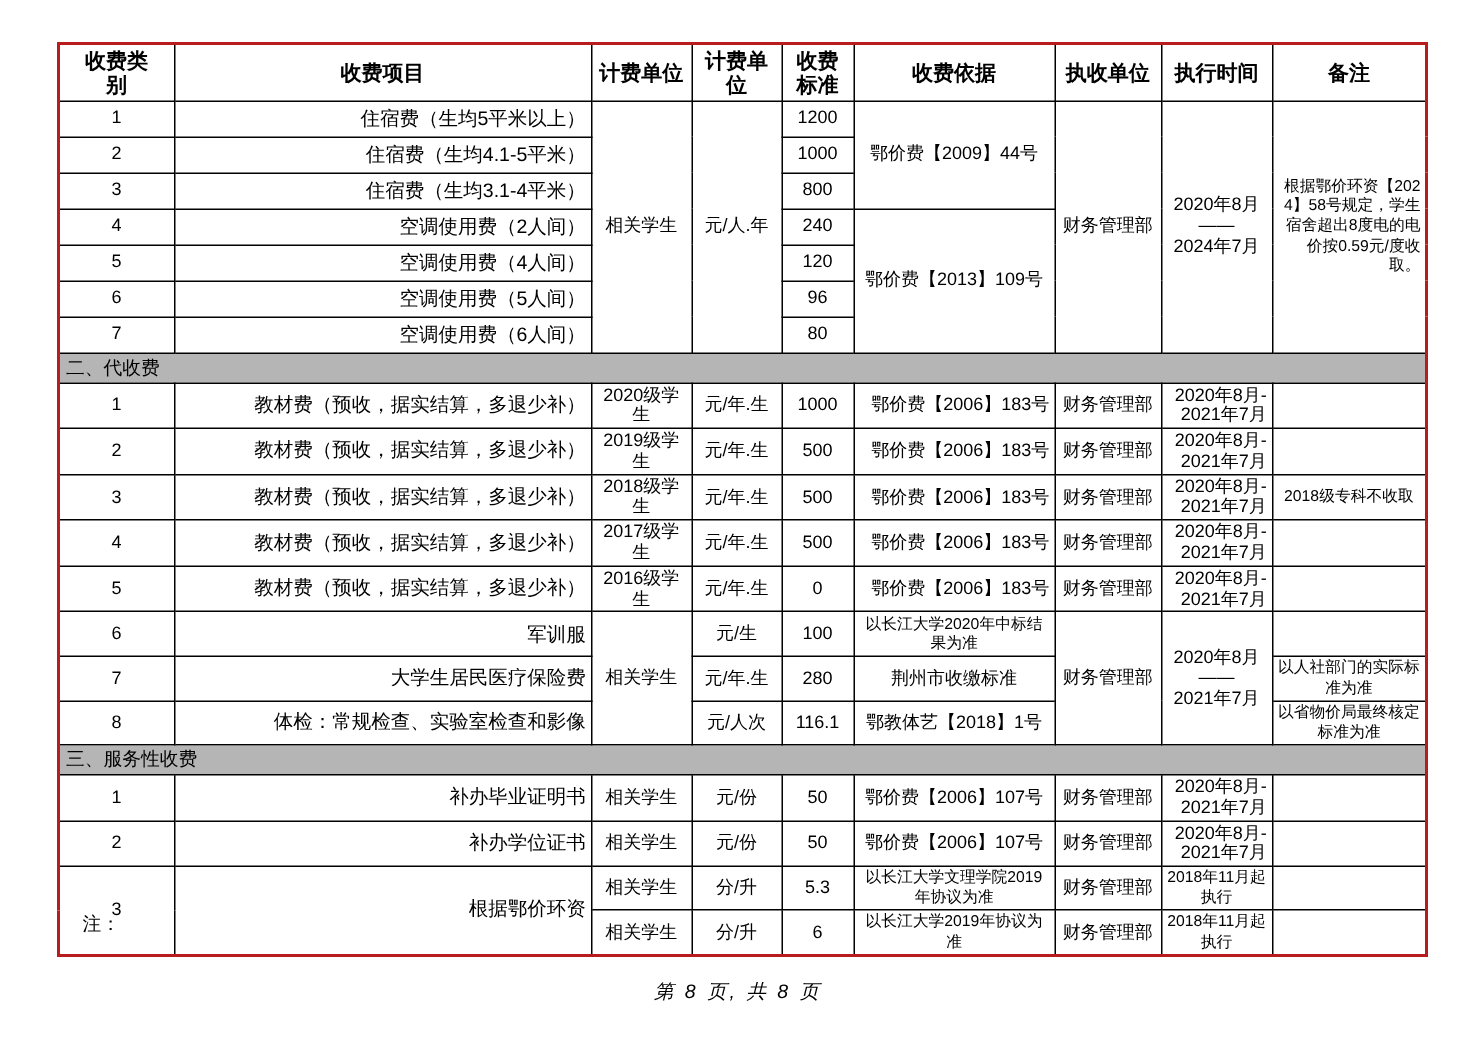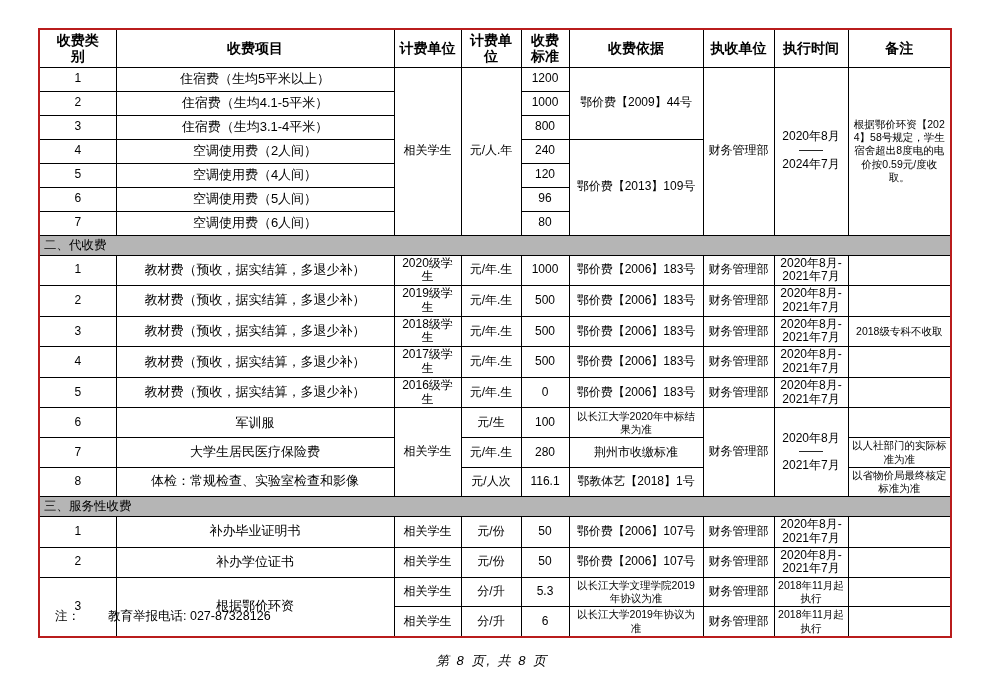--- a/index.html
+++ b/index.html
@@ -18,21 +18,21 @@
     text-align: center;
     font-size: 13px;
     line-height: 1.15;
     overflow: hidden;
     word-break: break-all;
   }
   .fee-table th { font-weight: bold; font-size: 14px; }
   .hw1 { display: inline-block; width: 3.1em; }
   .hw2 { display: inline-block; width: 2.1em; }
 
-  td.left { text-align: center; }
+  td.left { text-align: right; }
   td.f12 { font-size: 12px; }
   td.sm { font-size: 10.5px; line-height: 1.25; }
   td.pre { white-space: pre-line; }
 
   tr.rh-s1 { height: 24px; }
   tr.rh-hdr { height: 38px; }
   tr.band { height: 20px; }
   tr.band td {
     background: #b5b5b5;
     text-align: left;
@@ -279,19 +279,18 @@
         <td class="pre sm">2018年11月起
 执行</td>
         <td class="sm"></td>
       </tr>
     </tbody>
   </table>
 
   <div class="notes">
     <div>注：</div>
     <div>
-      <div>教育举报电话: 027-87328126</div>
     </div>
   </div>
 
   <div class="footer">第 8 页, 共 8 页</div>
 
 </div>
 
 </body></html>

